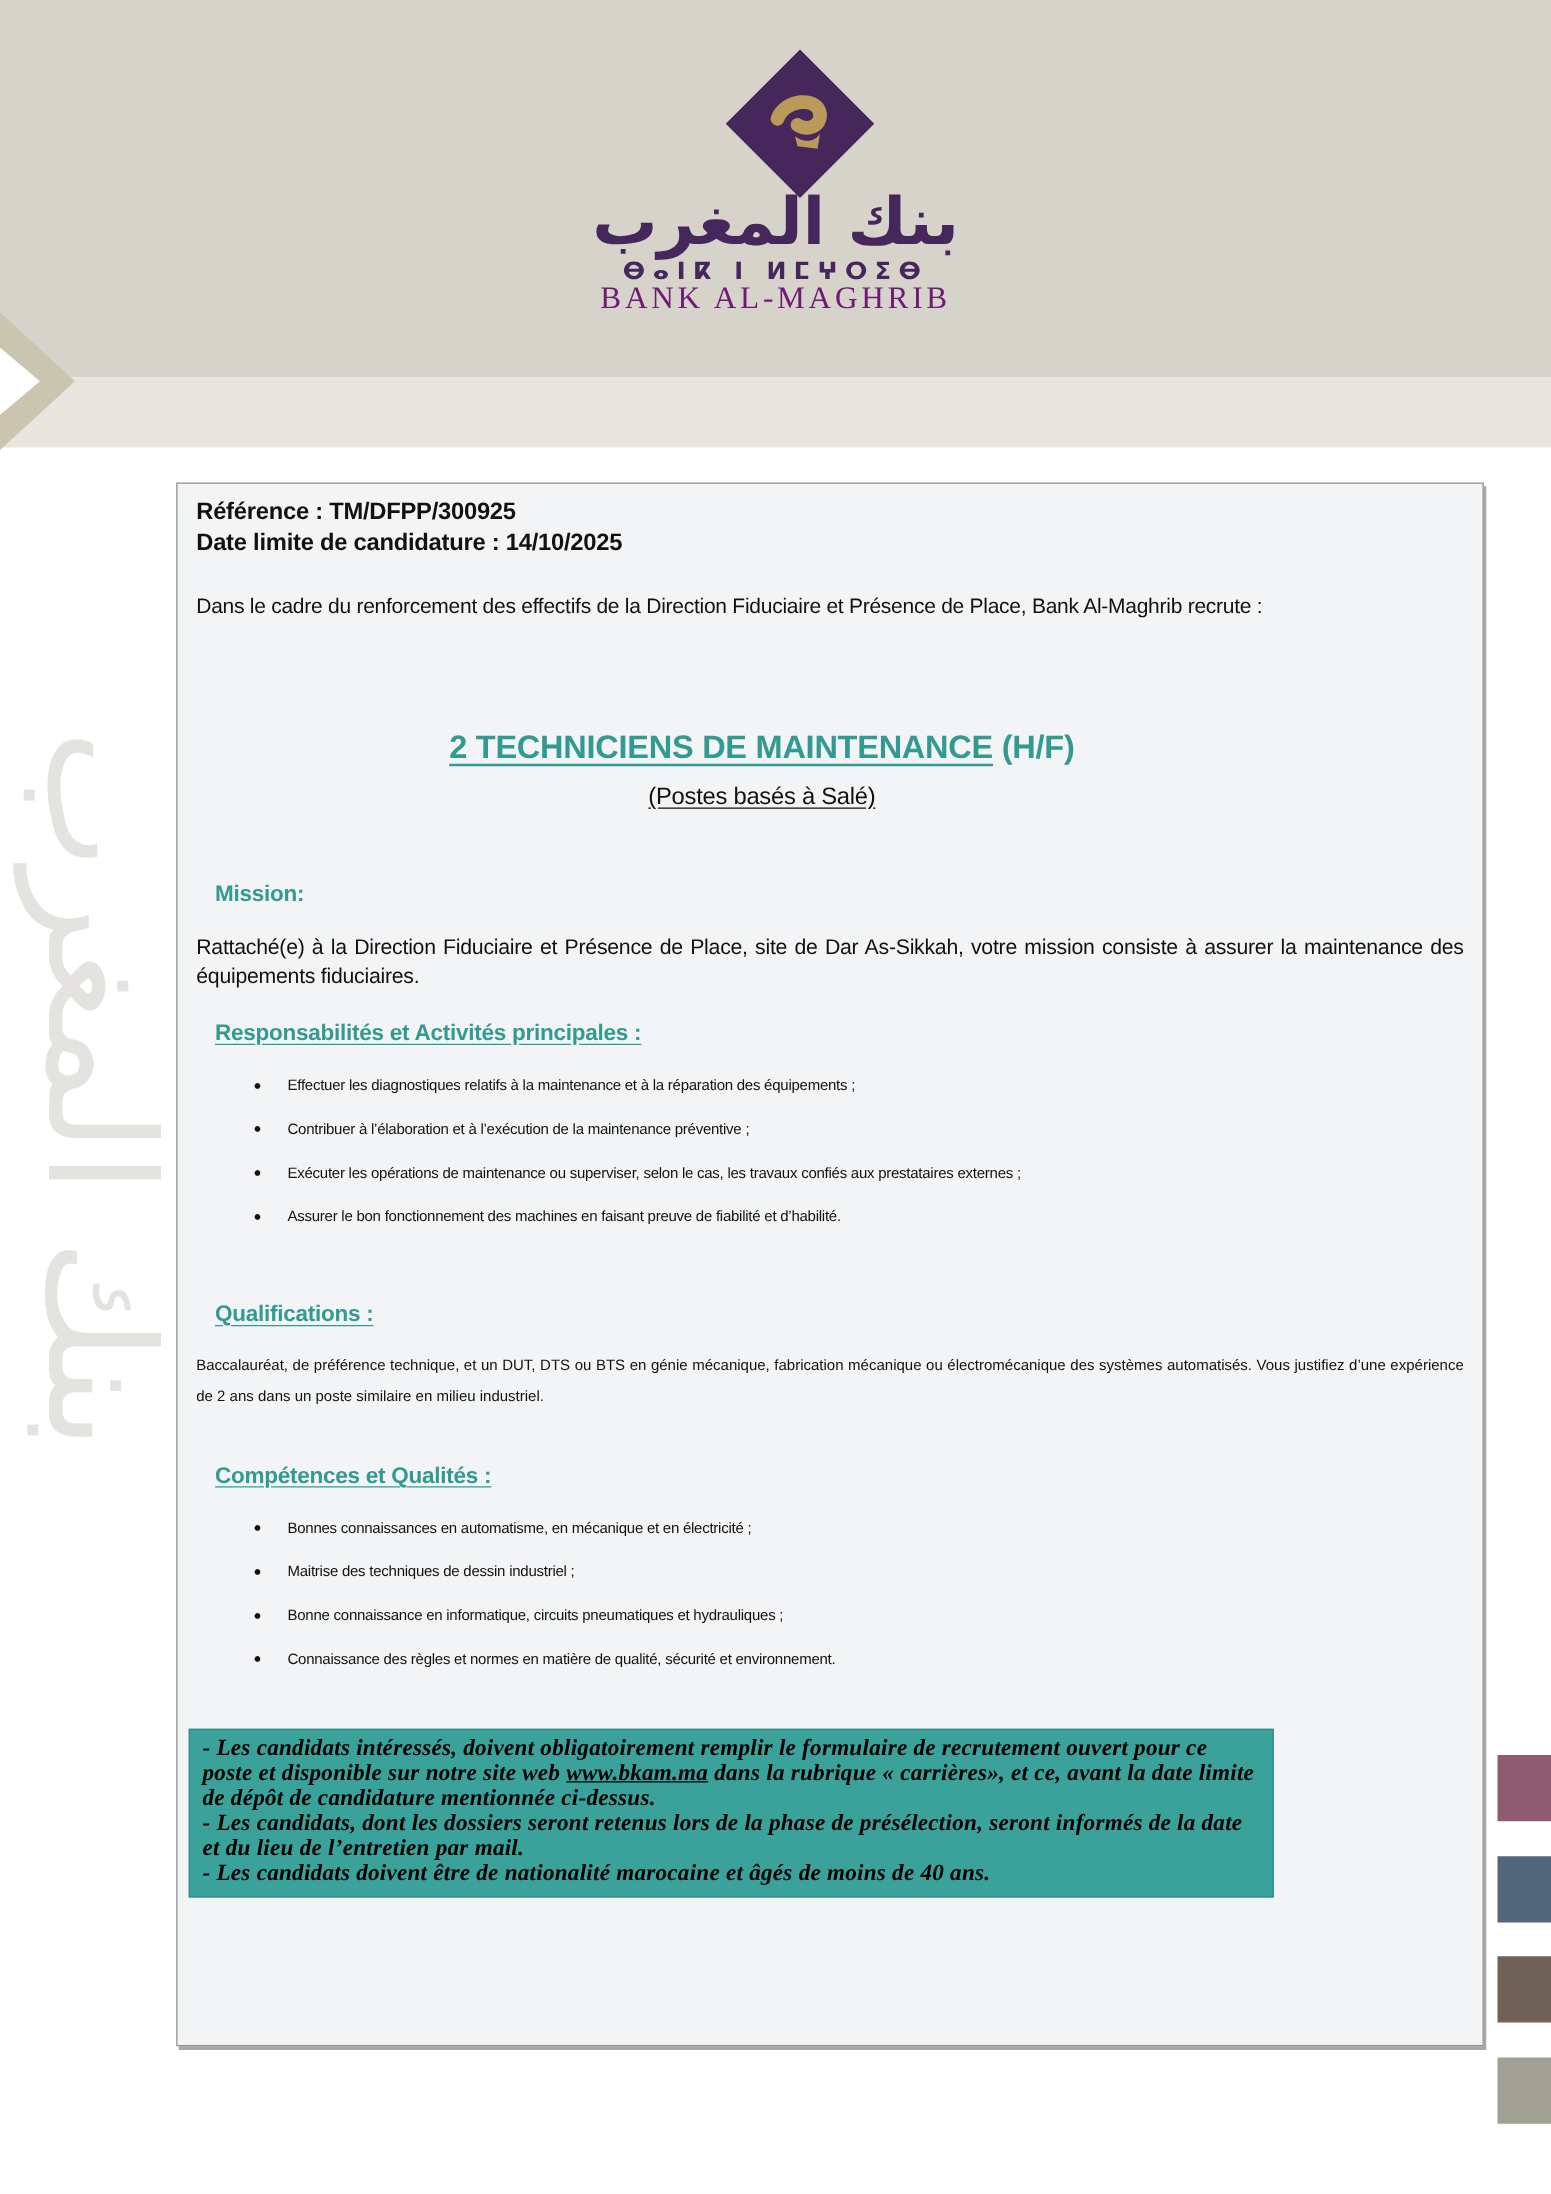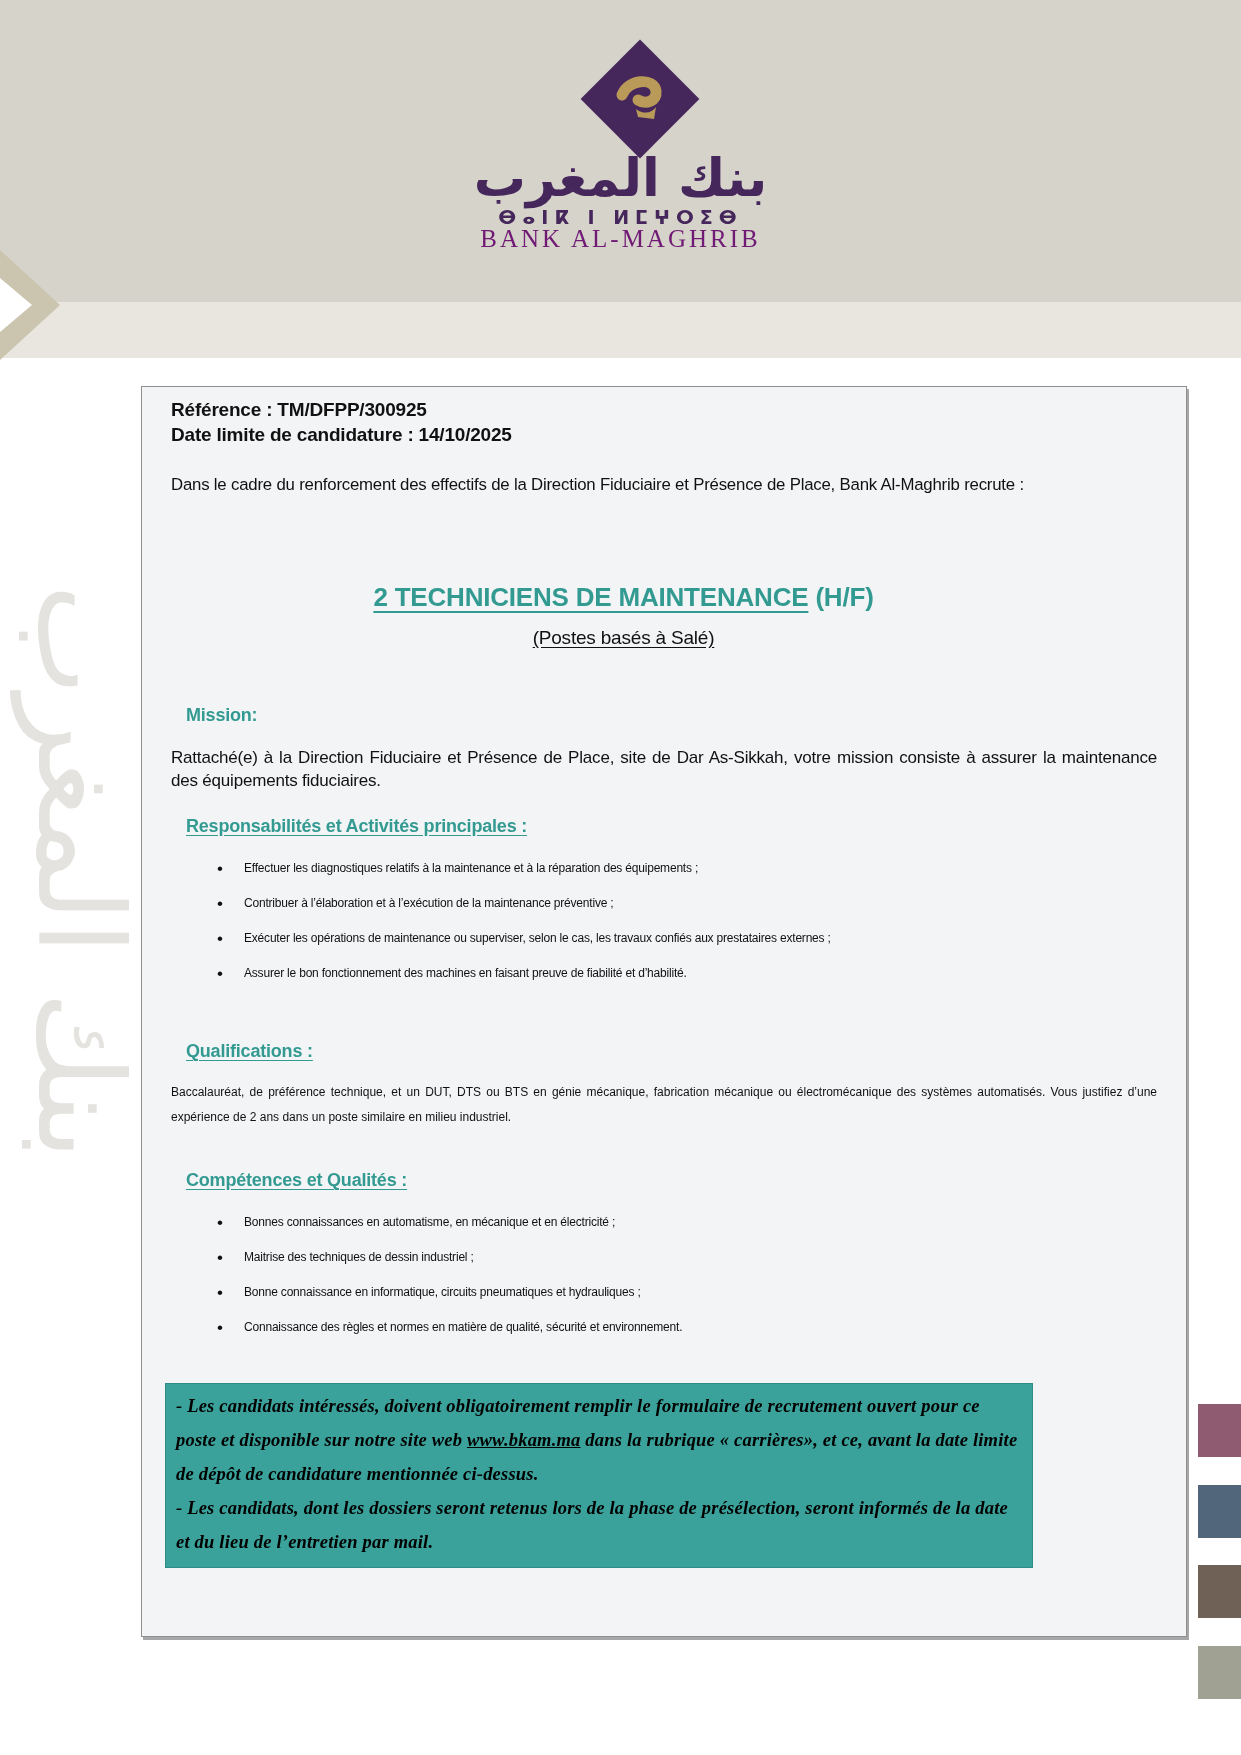--- a/index.html
+++ b/index.html
@@ -23,21 +23,21 @@
   .logo-latin{position:absolute;left:0;top:226px;width:1241px;text-align:center;
     font-family:"Liberation Serif", serif;font-size:25px;line-height:26px;letter-spacing:3px;color:#701a75;}
   
   .watermark{position:absolute;left:155px;top:552px;width:640px;height:150px;
     transform:rotate(90deg);transform-origin:top left;z-index:1;
     font-family:"DejaVu Sans", sans-serif;font-size:118px;line-height:150px;color:#e4e3df;
     text-align:center;white-space:nowrap;}
   
   .doc-box{position:absolute;left:141px;top:386px;width:1046px;height:1251px;z-index:2;
     background:#f2f4f6;border:1px solid #8f8f8f;box-shadow:2px 3px 0 rgba(95,95,95,0.55);
-    box-sizing:border-box;padding:10px 16px;overflow:hidden;}
+    box-sizing:border-box;padding:10px 2px;overflow:hidden;}
   .ref-block{margin:0 13px;font-size:19px;font-weight:bold;line-height:25px;letter-spacing:-0.2px;}
   .intro{margin:26px 13px 0 13px;font-size:16.8px;letter-spacing:-0.2px;line-height:23px;}
   .title-wrap{margin:86px 0 0 13px;width:905px;text-align:center;}
   .job-title{font-size:26px;font-weight:bold;color:#339a92;letter-spacing:-0.2px;}
   .job-title .u{text-decoration:underline;text-decoration-thickness:2px;text-underline-offset:5px;}
   .subtitle-wrap{margin:14px 0 0 13px;width:905px;text-align:center;}
   .job-subtitle{font-size:19px;font-weight:normal;text-decoration:underline;text-underline-offset:3px;letter-spacing:-0.2px;}
   .sec-heading{margin:0 28px;font-size:18px;font-weight:bold;color:#339a92;letter-spacing:-0.2px;}
   .sec-heading.u{text-decoration:underline;text-underline-offset:3px;}
   .h-mission{margin-top:56px;}
@@ -46,21 +46,21 @@
   .blist{margin:14px 13px 0 57px;padding:0 140px 0 0;list-style:none;font-size:12px;line-height:35px;letter-spacing:-0.2px;}
   .blist li{position:relative;padding-left:29px;margin:0;}
   .blist li::before{content:"\2022";position:absolute;left:2px;top:0;font-size:17px;}
   .h-qual{margin-top:50px;}
   .qual-text{margin:18px 13px 0 13px;font-size:12px;line-height:25px;text-align:justify;letter-spacing:0;}
   .h-comp{margin-top:40px;}
   .comp-list{padding-right:40px;}
   .footer-box{margin:38px 22px 0 7px;background:#3aa29b;border:1px solid #2f8b85;
     padding:5px 10px 8px 10px;box-sizing:border-box;width:868px;
     font-family:"Liberation Serif", serif;font-style:italic;font-weight:bold;
-    font-size:18.5px;line-height:34px;letter-spacing:0.2px;color:#000;}
+    font-size:18.5px;line-height:20px;letter-spacing:0.2px;color:#000;}
   .footer-line{margin:0;}
   .bkam-link{text-decoration:underline;color:#000;cursor:pointer;}
   
   .swatch{position:absolute;left:1198px;width:43px;height:53px;}
   .sw0{top:1404px;} .sw1{top:1485px;} .sw2{top:1565px;} .sw3{top:1646px;}
 </style>
 </head>
 <body>
 
 <div class="header-band"></div>
@@ -114,19 +114,20 @@
   <ul class="blist comp-list">
     <li>Bonnes connaissances en automatisme, en mécanique et en électricité ;</li>
     <li>Maitrise des techniques de dessin industriel ;</li>
     <li>Bonne connaissance en informatique, circuits pneumatiques et hydrauliques ;</li>
     <li>Connaissance des règles et normes en matière de qualité, sécurité et environnement.</li>
   </ul>
 
   <div class="footer-box">
     <p class="footer-line"><span>- Les candidats intéressés, doivent obligatoirement remplir le formulaire de recrutement ouvert pour ce poste et disponible sur notre site web </span><span class="bkam-link">www.bkam.ma</span><span> dans la rubrique « carrières», et ce, avant la date limite de dépôt de candidature mentionnée ci-dessus.</span></p>
     <p class="footer-line">- Les candidats, dont les dossiers seront retenus lors de la phase de présélection, seront informés de la date et du lieu de l’entretien par mail.</p>
+    <p class="footer-line">- Les candidats doivent être de nationalité marocaine et âgés de moins de 40 ans.</p>
   </div>
 </div>
 
 <div class="swatch sw0" style="background-color: rgb(142, 91, 113);"></div>
 <div class="swatch sw1" style="background-color: rgb(81, 102, 122);"></div>
 <div class="swatch sw2" style="background-color: rgb(111, 97, 86);"></div>
 <div class="swatch sw3" style="background-color: rgb(161, 161, 147);"></div>
 
 </body></html>

